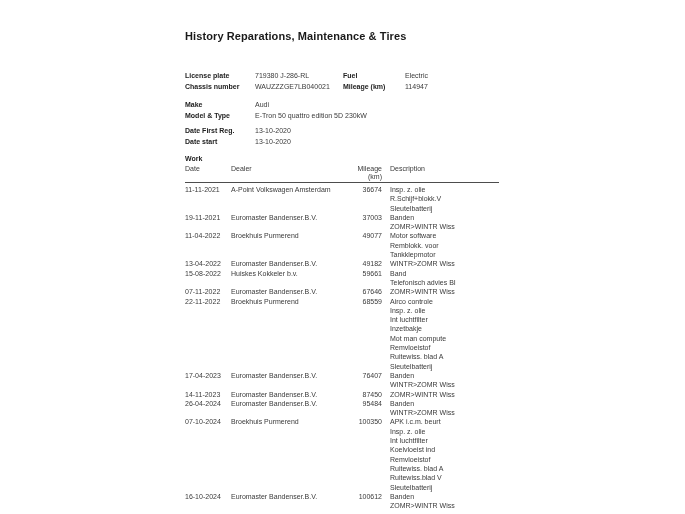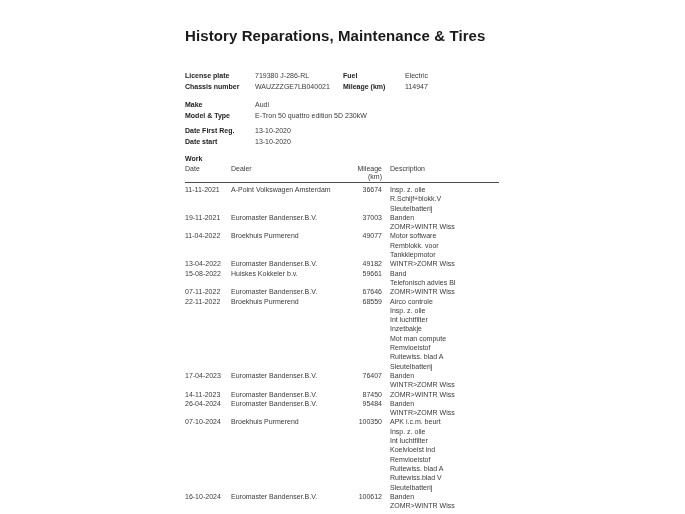--- a/index.html
+++ b/index.html
@@ -8,21 +8,21 @@
     width: 685px; height: 514px;
     background: #ffffff;
     font-family: "Liberation Sans", "DejaVu Sans", sans-serif;
     color: #3a3a3a;
     position: relative;
     overflow: hidden;
   }
   .doc { position: absolute; left: 185px; top: 30px; width: 314px; }
 
   .title {
-    font-size: 15px; font-weight: bold; color: #1a1a1a;
+    font-size: 11px; font-weight: bold; color: #1a1a1a;
     margin: 0 0 28px 0; line-height: 12px; letter-spacing: 0.1px;
   }
 
   .info-block { margin: 0 0 7px 0; }
   .info-block.tight { margin-bottom: 4px; }
   .info-row { display: flex; font-size: 7px; line-height: 11px; }
   .fl  { width: 70px; font-weight: bold; color: #222; }
   .fv  { width: 88px; }
   .fl2 { width: 62px; font-weight: bold; color: #222; }
   .fv2 { flex: 1; }

